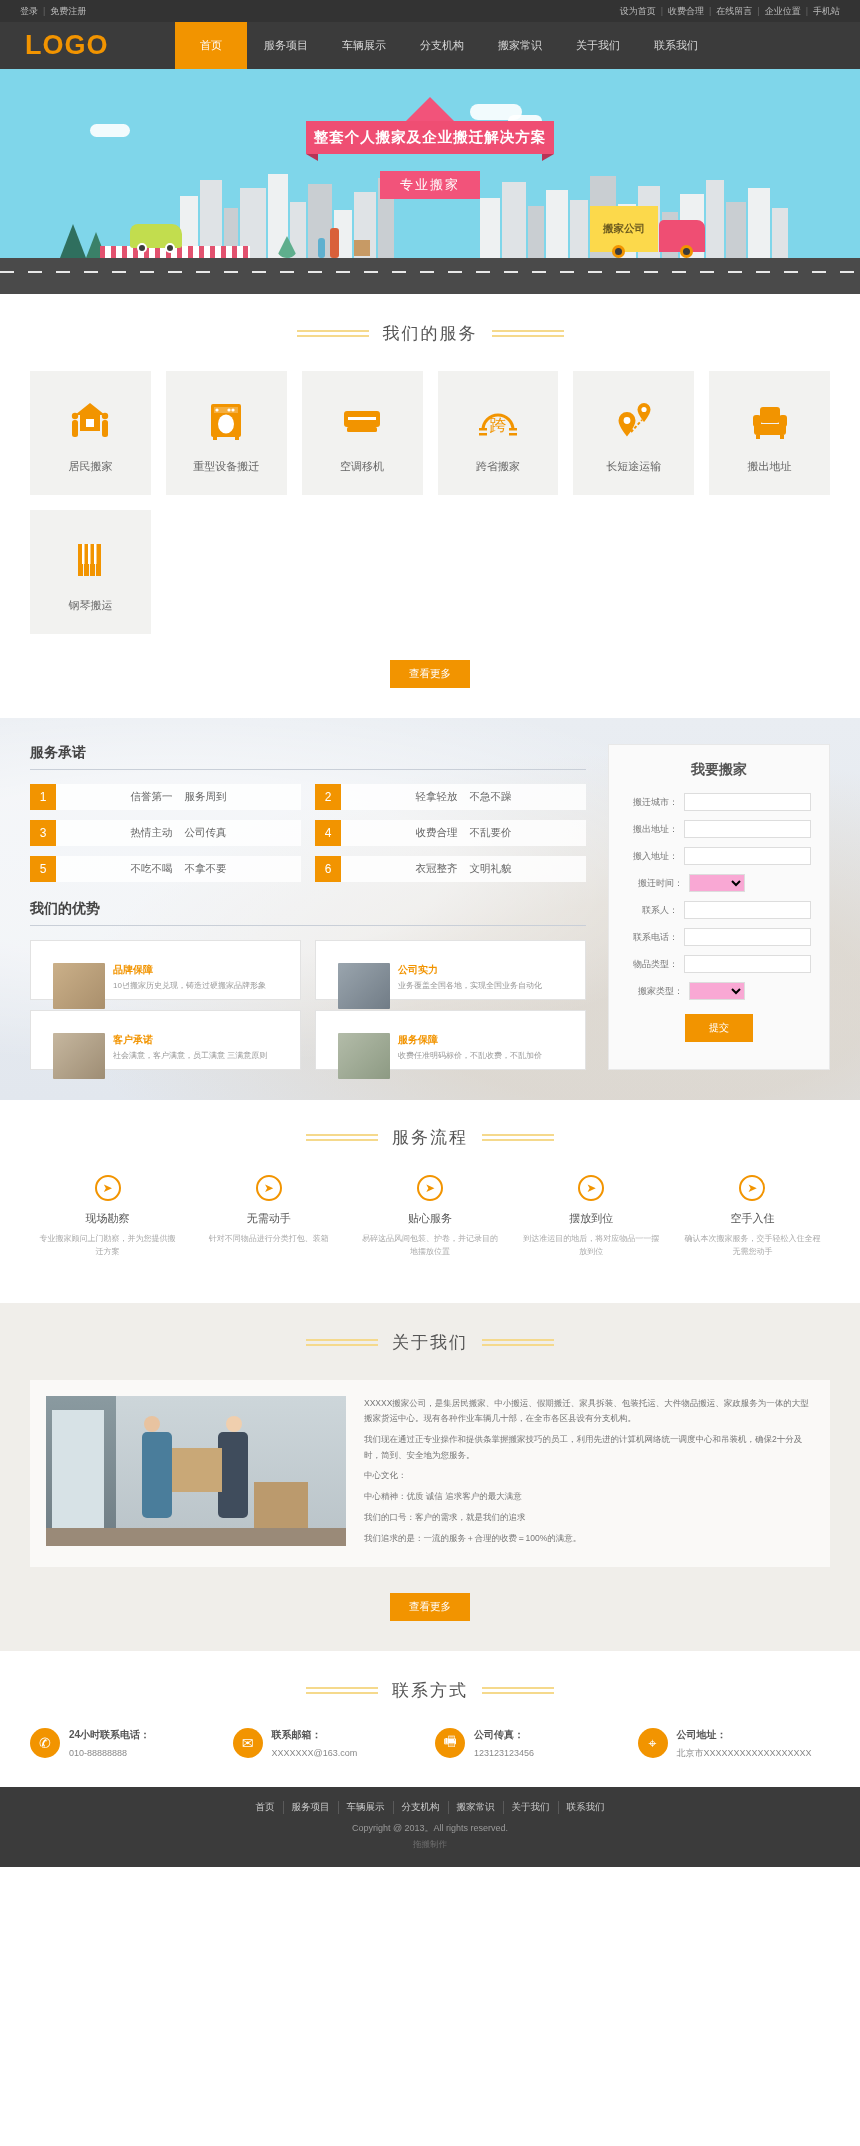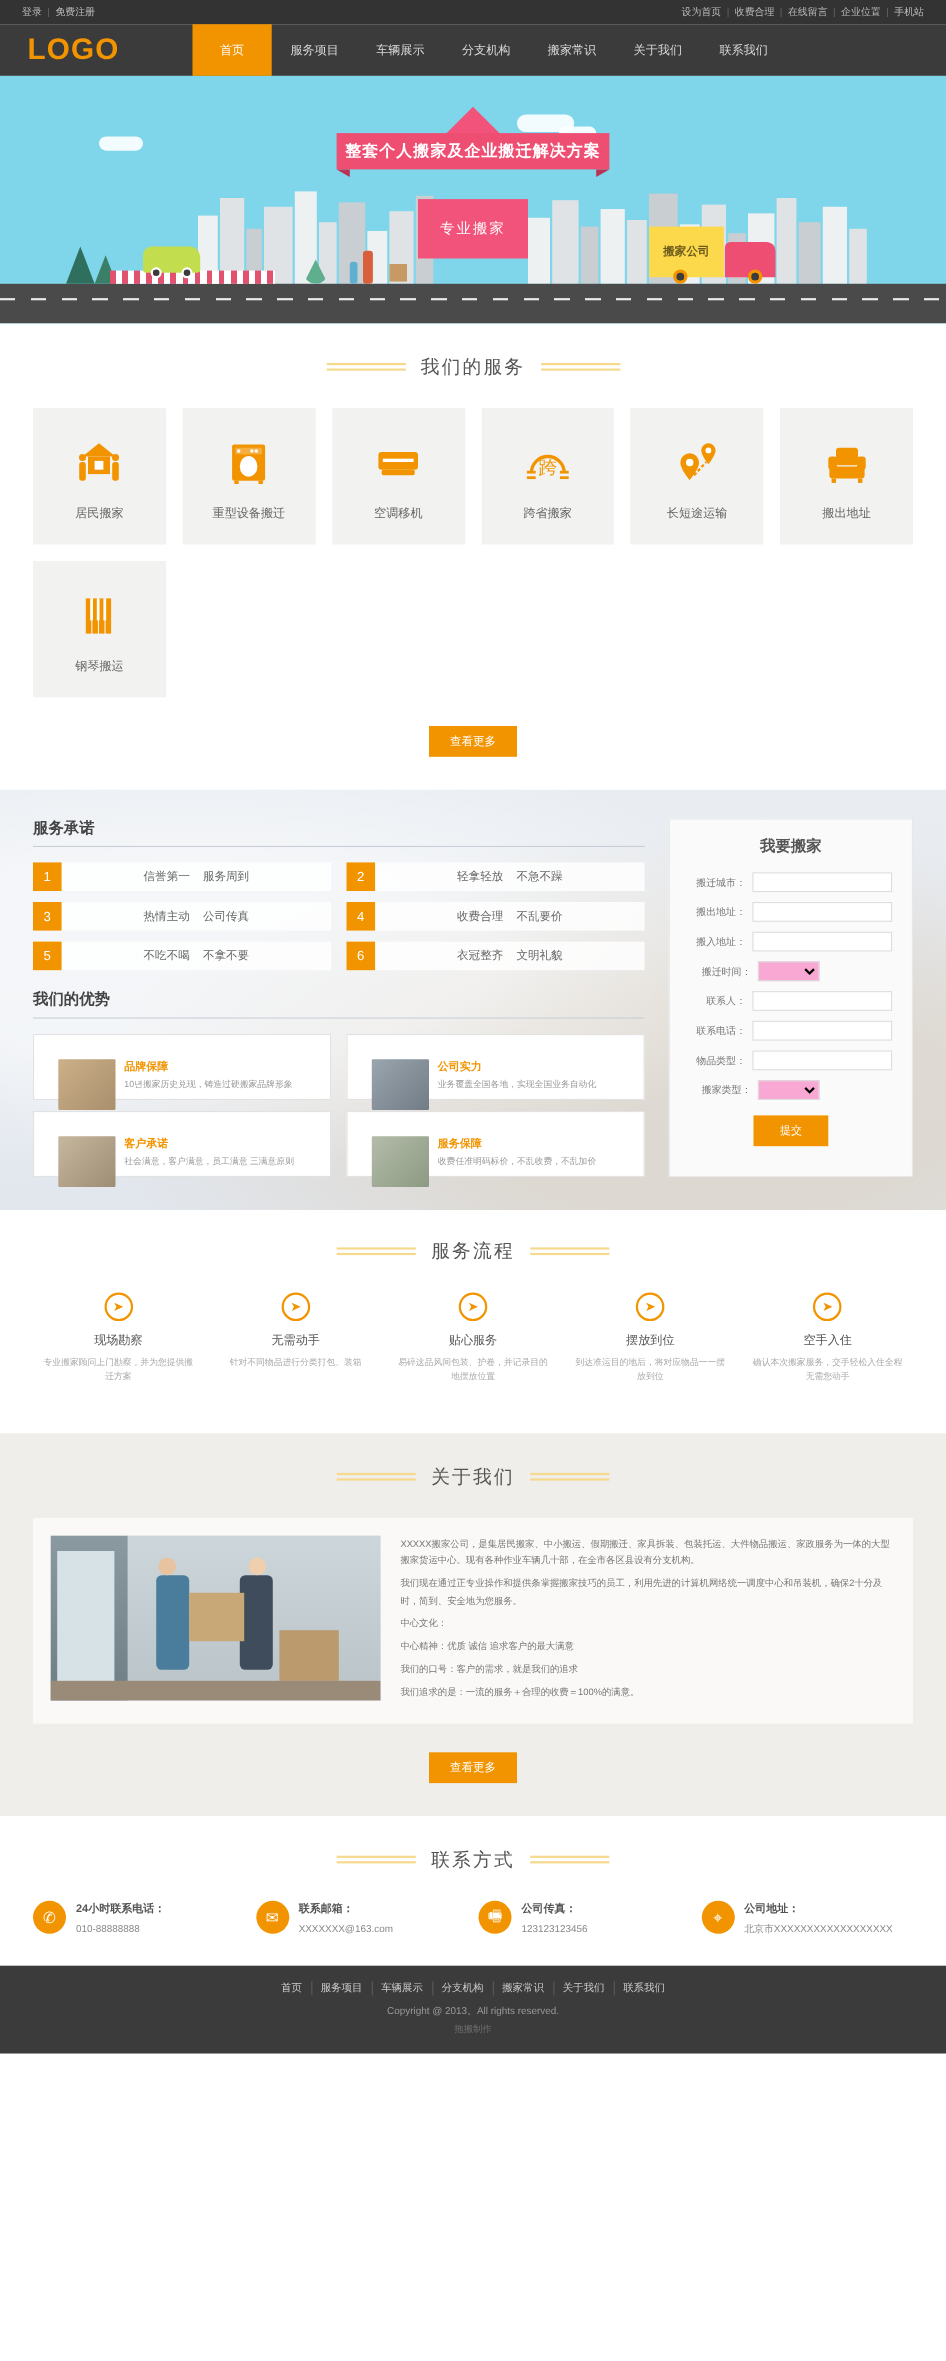--- a/index.html
+++ b/index.html
@@ -20,21 +20,21 @@
   .nav a.active{background:#f29400;color:#fff;padding:0 25px;}
   
   .banner{height:225px;background:#7fd6ea;position:relative;overflow:hidden;}
   .sky-cloud{position:absolute;background:#fff;border-radius:20px;opacity:.9;}
   .ribbon-wrap{position:absolute;left:0;right:0;top:28px;display:flex;flex-direction:column;align-items:center;z-index:6;}
   .ribbon-arrow{width:0;height:0;border-left:26px solid transparent;border-right:26px solid transparent;border-bottom:26px solid #f2537a;margin-bottom:-2px;}
   .ribbon1{background:#ef4e73;color:#fff;font-size:14.5px;font-weight:bold;padding:7px 8px;letter-spacing:1px;position:relative;}
   .ribbon1:before,.ribbon1:after{content:"";position:absolute;top:100%;border-style:solid;}
   .ribbon1:before{left:0;border-width:7px 0 0 12px;border-color:#b83356 transparent transparent transparent;}
   .ribbon1:after{right:0;border-width:7px 12px 0 0;border-color:#b83356 transparent transparent transparent;}
-  .ribbon2{background:#f2537a;color:#fff;font-size:13px;padding:18px 20px;margin-top:27px;letter-spacing:2px;}
+  .ribbon2{background:#f2537a;color:#fff;font-size:13px;padding:5px 20px;margin-top:17px;letter-spacing:2px;}
   .ground{position:absolute;left:0;right:0;bottom:0;height:36px;background:#4a4a4a;}
   .ground:before{content:"";position:absolute;left:0;right:0;top:13px;height:2px;background:repeating-linear-gradient(to right,#e8e8e8 0 14px,transparent 14px 28px);}
   .city{position:absolute;bottom:36px;left:0;right:0;height:84px;}
   .bld{position:absolute;bottom:0;background:#dfe3e6;}
   .bld.d{background:#c9ced2;}
   .bld.e{background:#eef1f2;}
   .truck{position:absolute;bottom:36px;right:155px;width:115px;height:52px;z-index:4;}
   .truck .box{position:absolute;left:0;bottom:6px;width:68px;height:46px;background:#fcd94b;display:flex;align-items:center;justify-content:center;color:#6b5a1e;font-size:10.5px;font-weight:bold;}
   .truck .cab{position:absolute;right:0;bottom:6px;width:46px;height:32px;background:#ef4e73;border-radius:5px 8px 0 0;}
   .truck .wheel{position:absolute;bottom:0;width:13px;height:13px;border-radius:50%;background:#3b3b3b;border:3px solid #f29400;}

